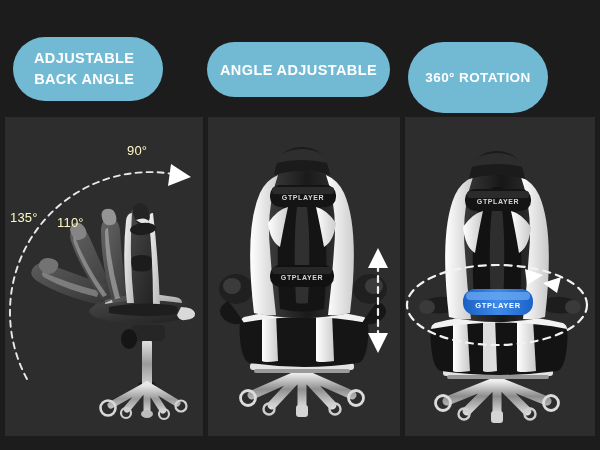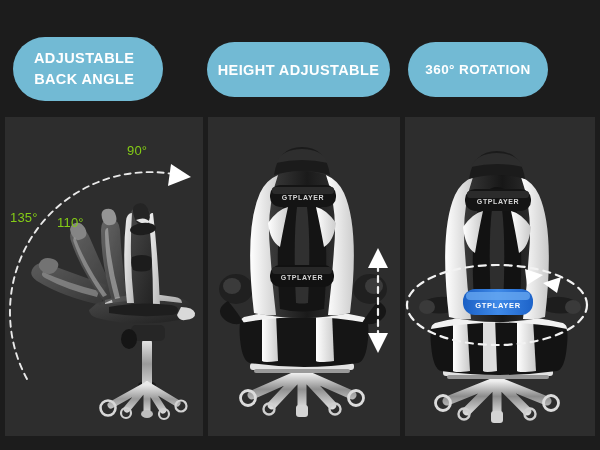--- a/index.html
+++ b/index.html
@@ -20,62 +20,62 @@
     display: flex;
     align-items: center;
     color: #ffffff;
     font-weight: bold;
     letter-spacing: 0.4px;
   }
   .pill-1 { left: 13px; top: 37px; width: 150px; height: 64px;
             padding-left: 21px; font-size: 14.5px; line-height: 1.45; }
   .pill-2 { left: 207px; top: 42px; width: 183px; height: 55px;
             justify-content: center; font-size: 14.5px; }
-  .pill-3 { left: 408px; top: 42px; width: 140px; height: 55px;
+  .pill-3 { left: 408px; top: 42px; width: 140px; height: 71px;
             justify-content: center; font-size: 13.5px; }
   .pill-1 .pill-text { display: block; white-space: pre-line; text-align: center; }
 
   
   .panel {
     position: absolute;
     top: 117px; height: 319px;
     background: #2d2d2d;
     overflow: hidden;
   }
   .panel-1 { left: 5px;   width: 198px; }
   .panel-2 { left: 208px; width: 192px; }
   .panel-3 { left: 405px; width: 190px; }
 
   .panel-svg { position: absolute; left: 0; top: 0; width: 100%; height: 100%; display: block; }
 
   
   .ang {
     position: absolute;
-    color: #84cc16;
+    color: #fef9c3;
     font-size: 13px;
     font-weight: normal;
     white-space: nowrap;
     letter-spacing: 0.2px;
   }
   .ang-90  { left: 127px; top: 143px; }
   .ang-110 { left: 57px;  top: 170px; }
   .ang-135 { left: 10px;  top: 220px; }
 </style>
 </head>
 <body>
 
 <div id="root">
 
   <div class="pill-row">
     <div class="pill pill-1">
       <span class="pill-text">ADJUSTABLE
 BACK ANGLE</span>
     </div>
     <div class="pill pill-2">
-      <span class="pill-text">HEIGHT ADJUSTABLE</span>
+      <span class="pill-text">ANGLE ADJUSTABLE</span>
     </div>
     <div class="pill pill-3">
       <span class="pill-text">360° ROTATION</span>
     </div>
   </div>
 
   <div class="panel panel-1">
     <svg class="panel-svg" viewBox="0 0 198 319">
       <defs>
         <linearGradient id="g-dark" x1="0" y1="0" x2="1" y2="1">

